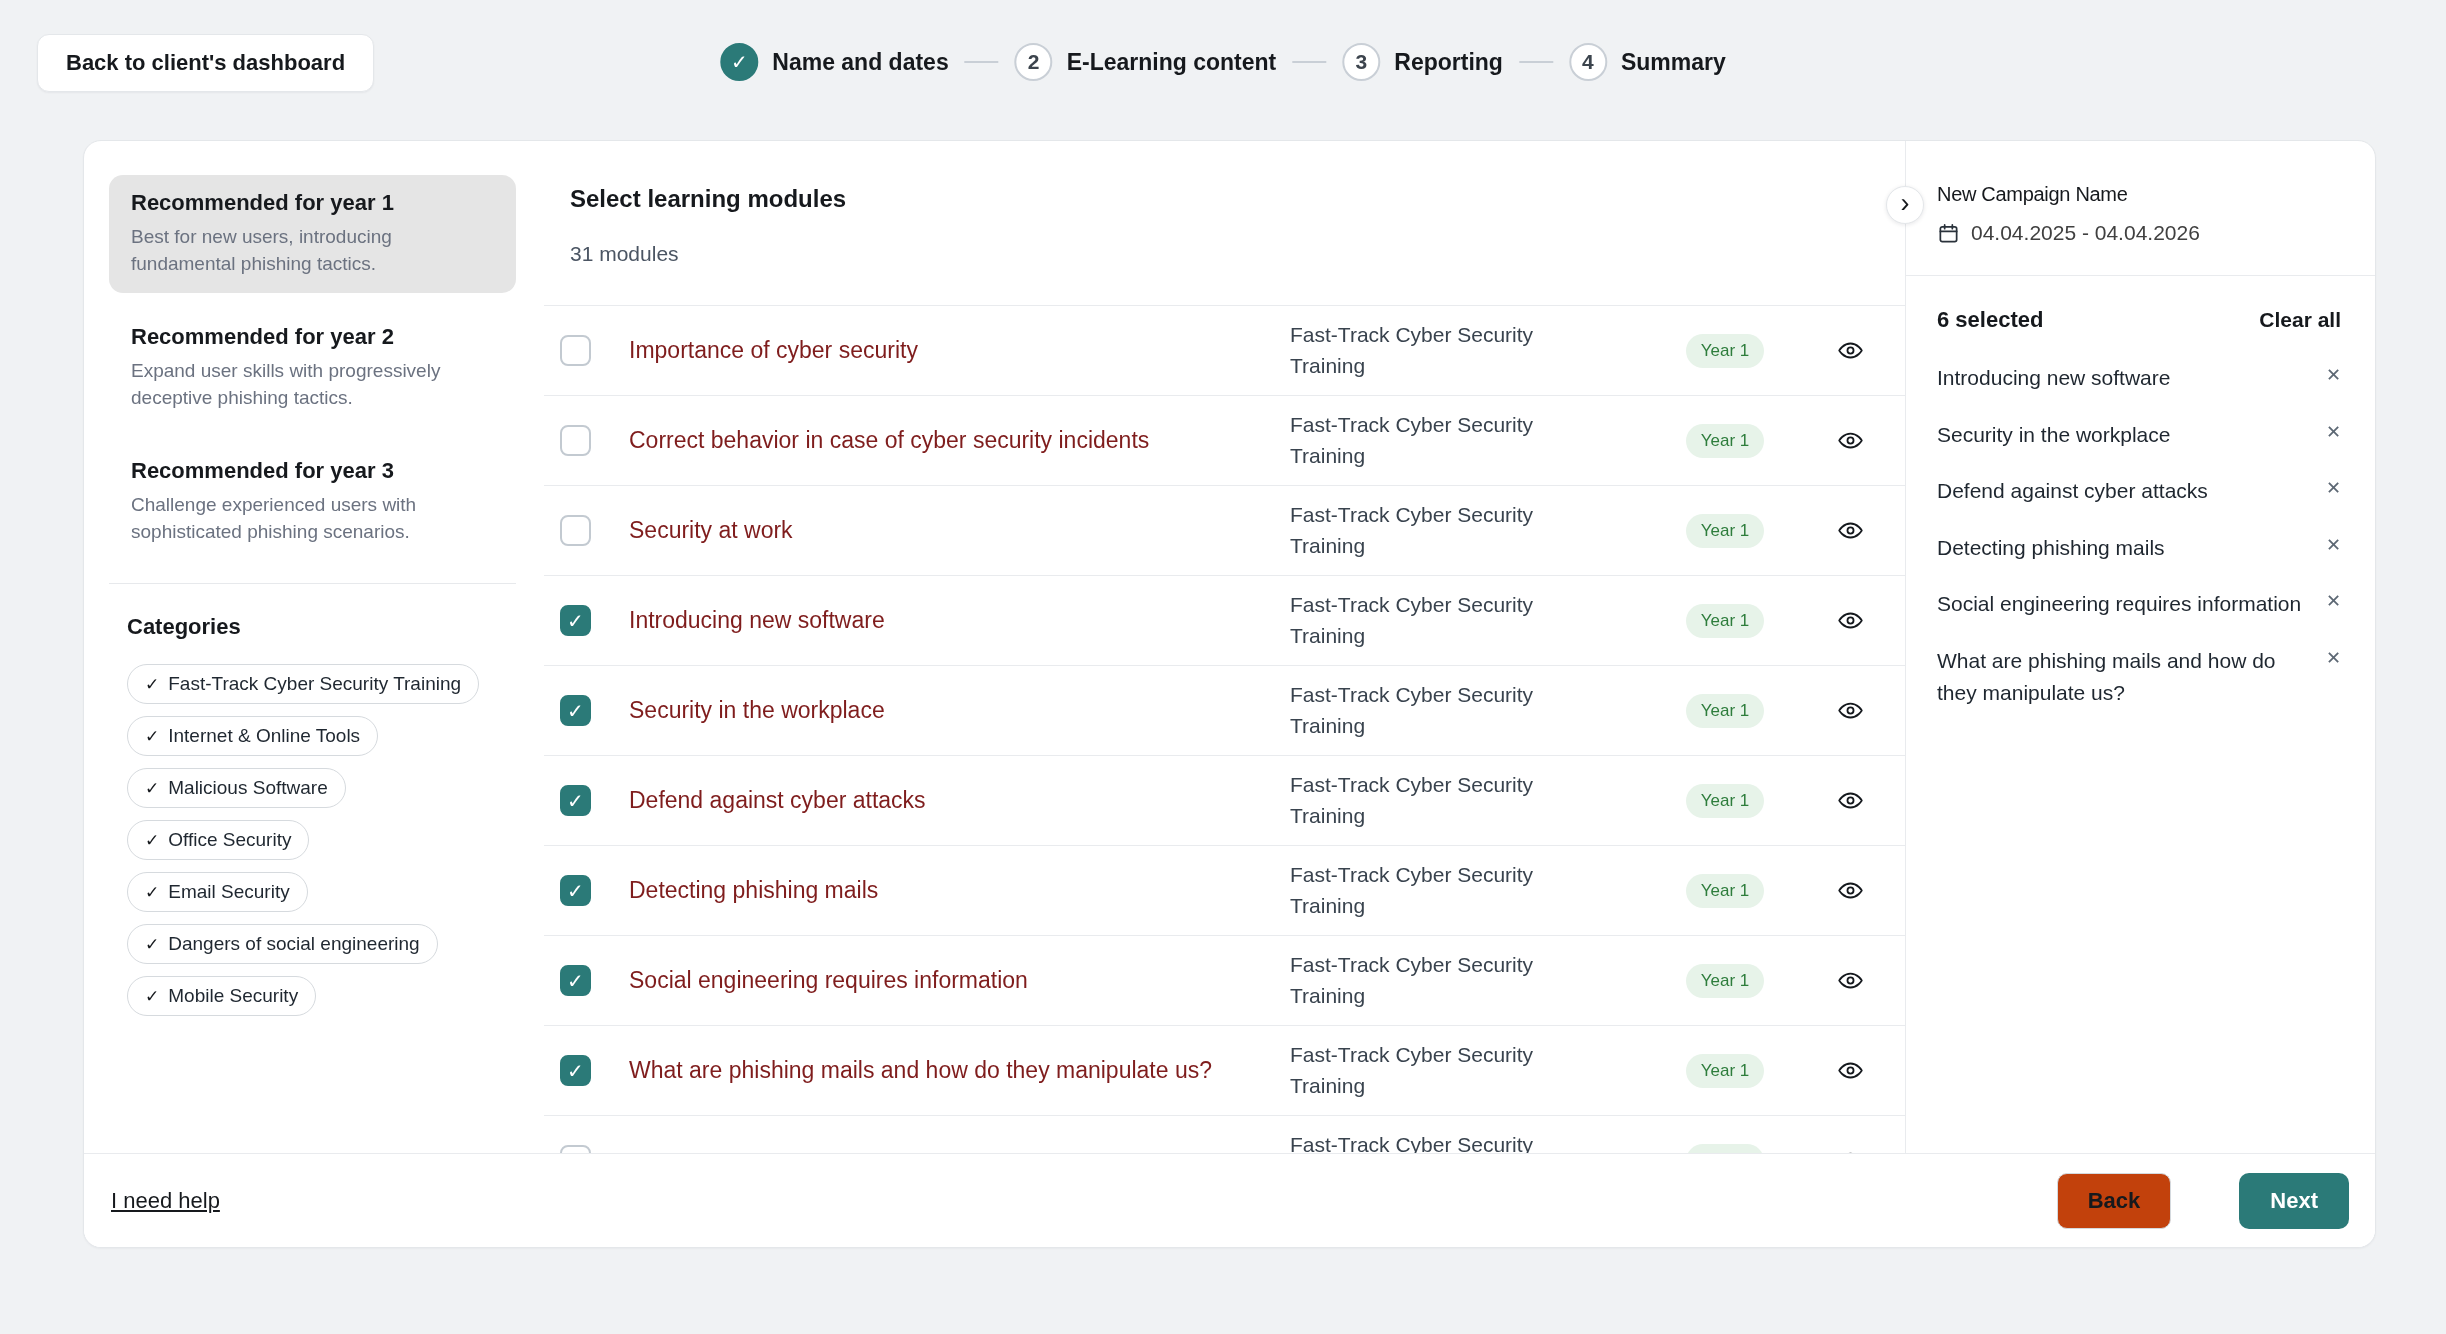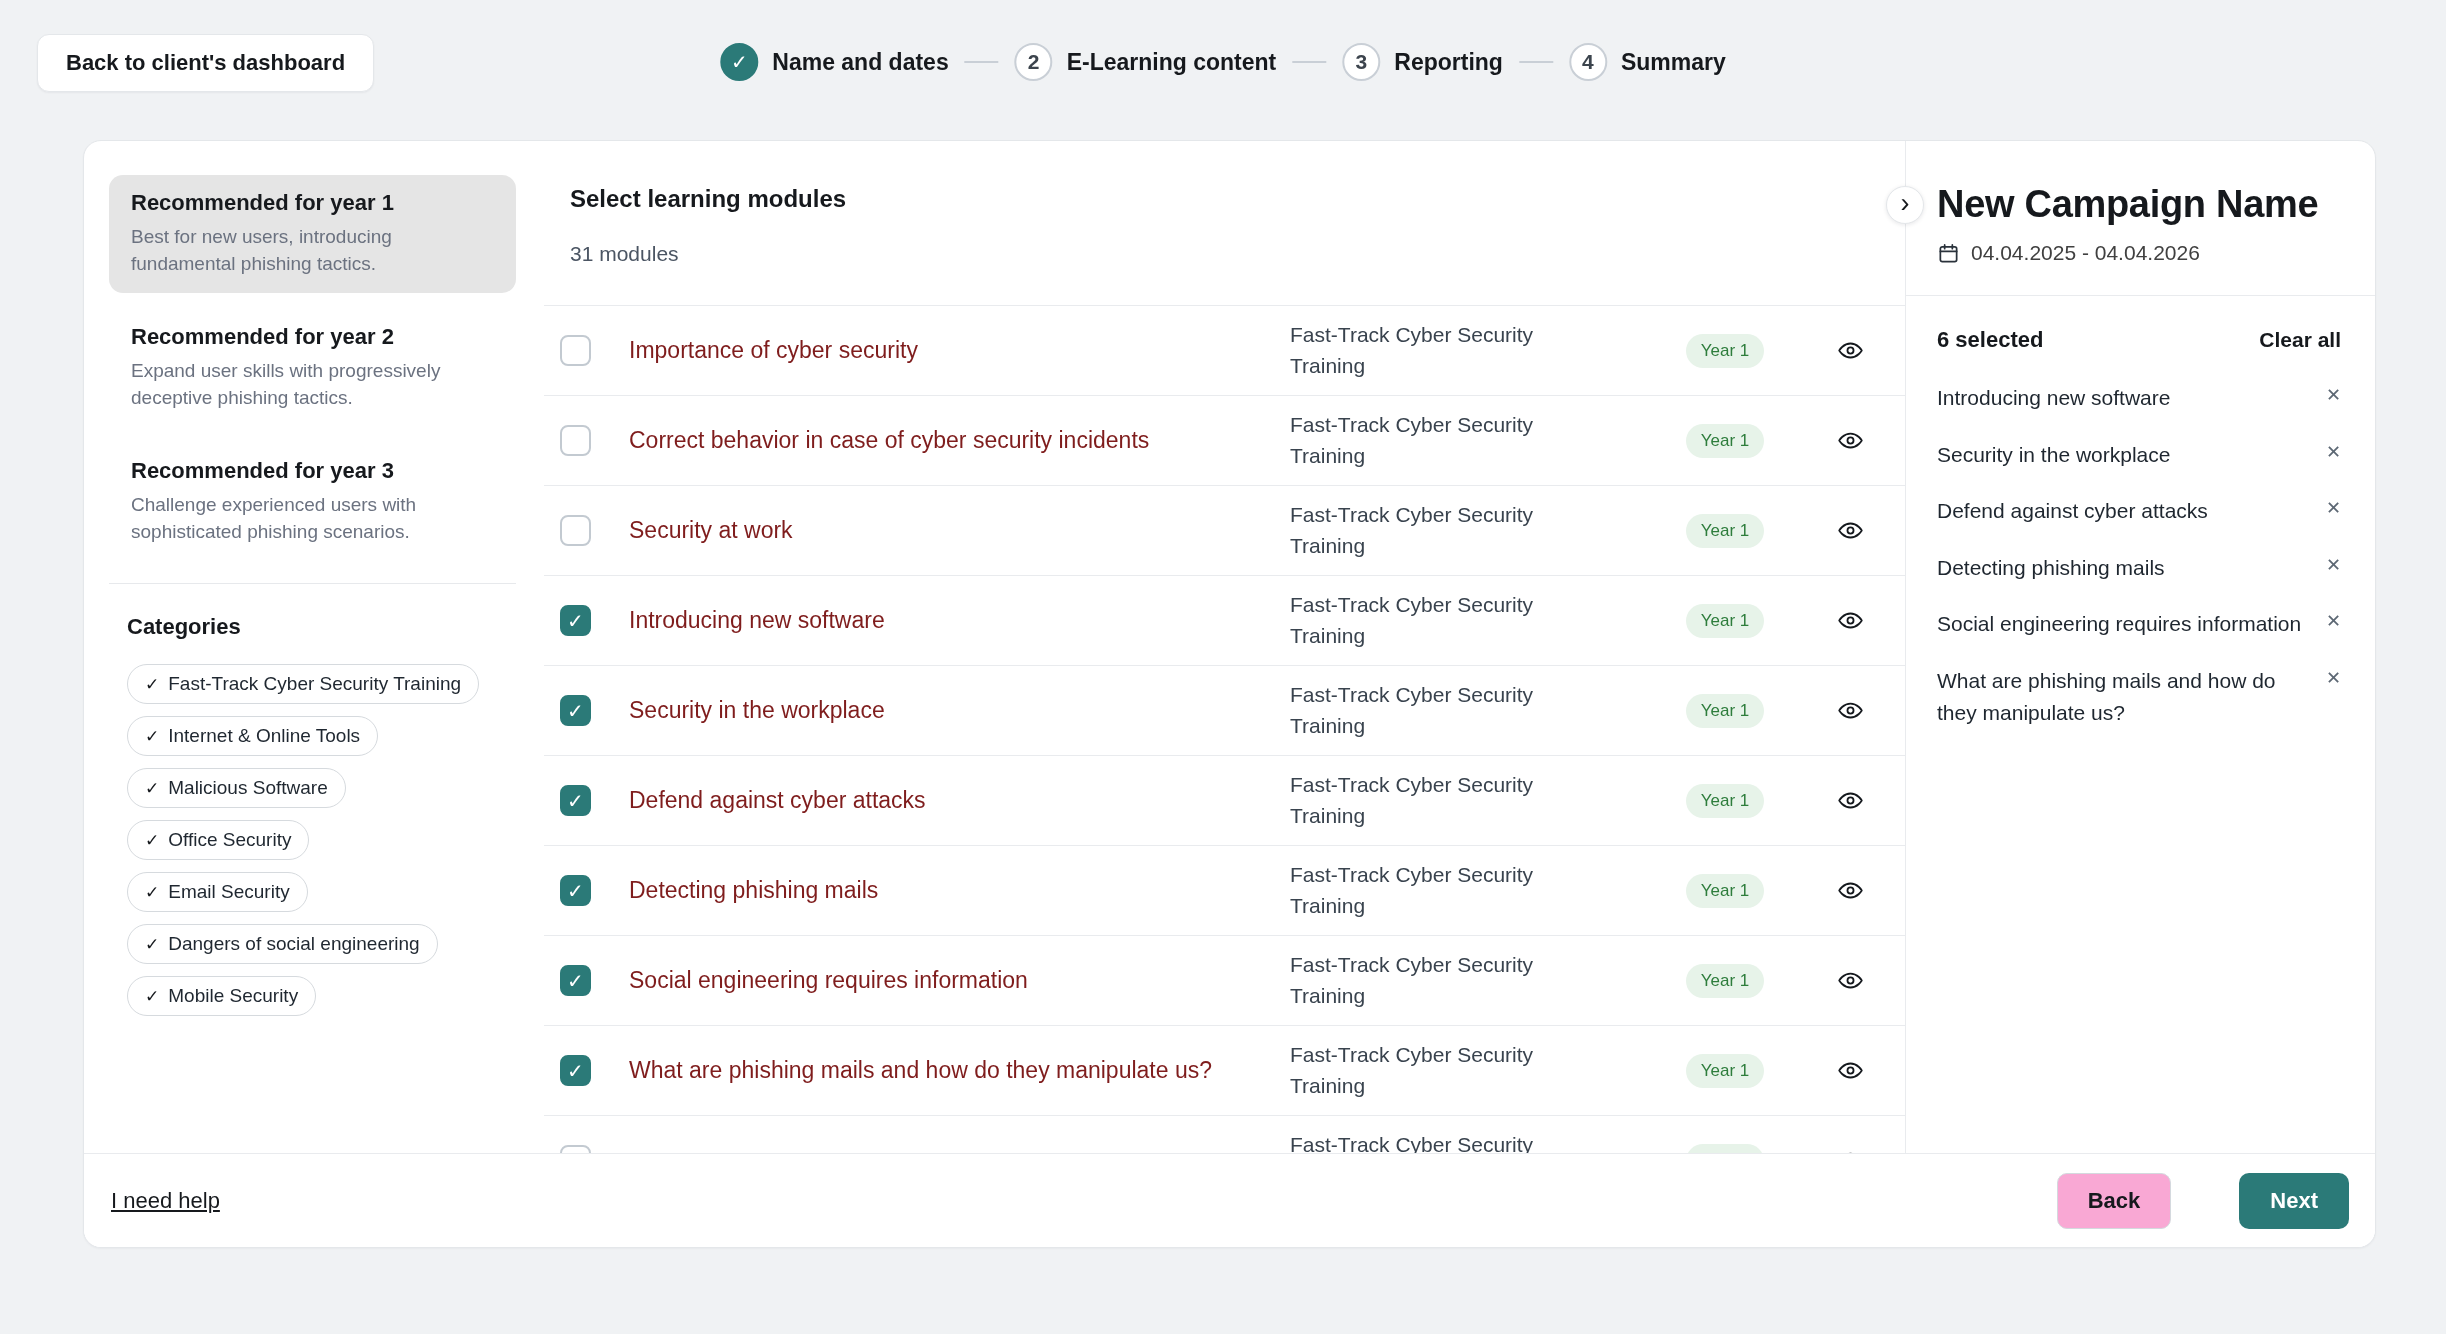--- a/index.html
+++ b/index.html
@@ -85,41 +85,41 @@
     position: absolute; left: 1821px; top: 0; width: 472px; height: 1014px;
     border-left: 1px solid #e9ebee; padding: 42px 36px 0 31px;
   }
   .panel-collapse {
     position: absolute; left: -20px; top: 45px; width: 38px; height: 38px;
     border-radius: 50%; background: #fff; border: 1px solid #e4e7ea;
     box-shadow: 0 1px 4px rgba(16,24,40,.10);
     display: flex; align-items: center; justify-content: center;
     font-size: 27px; color: #16191d; cursor: pointer; line-height: 1; padding-bottom: 4px;
   }
-  .panel-title { font-size: 38px; font-weight: 700; letter-spacing: -0.3px; }
+  .panel-title { font-size: 20px; font-weight: 400; letter-spacing: -0.3px; }
   .panel-dates { display: flex; align-items: center; gap: 11px; margin-top: 15px; font-size: 21px; color: #404040; }
   .panel-divider { height: 1px; background: #e9ebee; margin: 30px -36px 0 -31px; }
   .sel-header { display: flex; justify-content: space-between; align-items: center; margin-top: 31px; }
   .sel-count { font-size: 22px; font-weight: 700; }
   .clear-all { font-size: 21px; font-weight: 600; color: #16191d; cursor: pointer; background: none; border: none; font-family: inherit; }
   .sel-list { margin-top: 29px; display: flex; flex-direction: column; gap: 24px; }
   .sel-item { display: flex; justify-content: space-between; align-items: flex-start; gap: 14px; }
   .sel-text { font-size: 21px; color: #1f2730; line-height: 1.55; }
   .sel-x { background: none; border: none; font-size: 18px; color: #5d6874; cursor: pointer; margin-top: 4px; line-height: 1; }
 
   
   .card-footer {
     position: absolute; left: 0; bottom: 0; width: 100%; height: 94px;
     border-top: 1px solid #e9ebee; display: flex; align-items: center;
     padding: 0 26px 0 27px; background: #fff; gap: 48px;
   }
   .help-link { font-size: 22px; font-weight: 500; text-decoration: underline; color: #16191d; cursor: pointer; }
   .footer-spacer { flex: 1; }
   .btn-back {
-    height: 56px; padding: 0 30px; background: #f9a8d4; border: 1px solid #d4d9de;
+    height: 56px; padding: 0 30px; background: #c2410c; border: 1px solid #d4d9de;
     border-radius: 10px; font-size: 22px; font-weight: 600; color: #16191d; cursor: pointer; font-family: inherit;
   }
   .btn-next {
     height: 56px; padding: 0 31px; background: #2b7a78; border: none;
     border-radius: 10px; font-size: 22px; font-weight: 600; color: #fff; cursor: pointer; margin-left: 20px; font-family: inherit;
   }
 </style>
 </head>
 <body>
 

